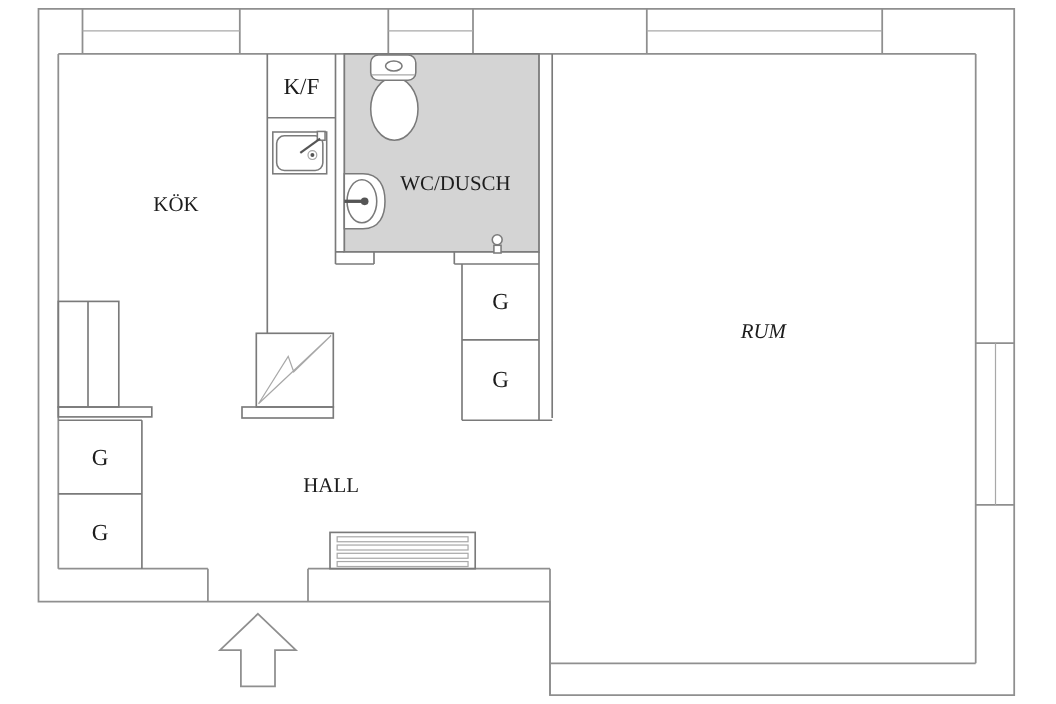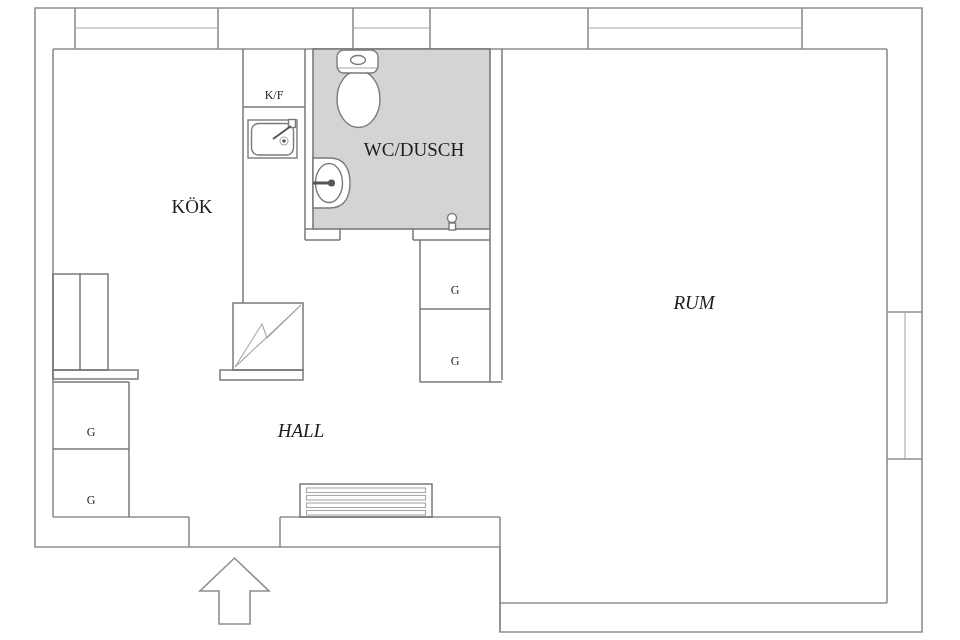--- a/index.html
+++ b/index.html
@@ -14,21 +14,21 @@
   #plan{
     position:relative;width:960px;height:640px;background:var(--bg);
     font-family:"Liberation Serif","DejaVu Serif",serif;overflow:hidden;
   }
   #plan svg{position:absolute;left:0;top:0;}
   .lbl{
     position:absolute;transform:translate(-50%,-50%);
     color:var(--text);white-space:nowrap;line-height:1;
   }
   .room-lbl{font-size:19px;}
-  .small-lbl{font-size:12px;margin-top:16px;}
+  .small-lbl{font-size:21px;}
   
   .w    {stroke:var(--wall);stroke-width:1.6;fill:none;}
   .wthin{stroke:var(--thin);stroke-width:1.1;fill:none;}
   .iw   {stroke:var(--inner);stroke-width:1.5;fill:none;}
   .fw   {stroke:var(--inner);stroke-width:1.4;fill:#fff;}
   .wcbx {stroke:var(--inner);stroke-width:1.6;fill:var(--wc);}
   .dark {fill:#555;stroke:none;}
 </style>
 </head>
 <body>
@@ -122,23 +122,23 @@
       <rect class="iw" x="300" y="484" width="132" height="33"></rect>
       <rect class="wthin" x="306.5" y="488" width="119" height="4.5"></rect>
       <rect class="wthin" x="306.5" y="495.5" width="119" height="4.5"></rect>
       <rect class="wthin" x="306.5" y="503" width="119" height="4.5"></rect>
       <rect class="wthin" x="306.5" y="510.5" width="119" height="4.5"></rect>
     </g>
 
     <polygon class="w" points="234.5,558 269,591 250,591 250,624 219,624 219,591 200,591"></polygon>
   </svg>
 
-  <div class="lbl room-lbl" style="left:160px;top:206px;margin-left:32px;">KÖK</div>
+  <div class="lbl room-lbl" style="left:160px;top:186px;">KÖK</div>
   <div class="lbl small-lbl" style="left:274px;top:79px;">K/F</div>
-  <div class="lbl room-lbl" style="left:414px;top:149px;">WC/DUSCH</div>
+  <div class="lbl room-lbl" style="left:414px;top:167px;">WC/DUSCH</div>
   <div class="lbl room-lbl" style="left:694px;top:302px;font-style:italic;">RUM</div>
-  <div class="lbl room-lbl" style="left:301px;top:430px;font-style:italic;">HALL</div>
+  <div class="lbl room-lbl" style="left:301px;top:442px;">HALL</div>
 
   <div class="lbl small-lbl" style="left:91px;top:416px;">G</div>
   <div class="lbl small-lbl" style="left:91px;top:484px;">G</div>
   <div class="lbl small-lbl" style="left:455px;top:274px;">G</div>
   <div class="lbl small-lbl" style="left:455px;top:345px;">G</div>
 </div>
 
 </body></html>

